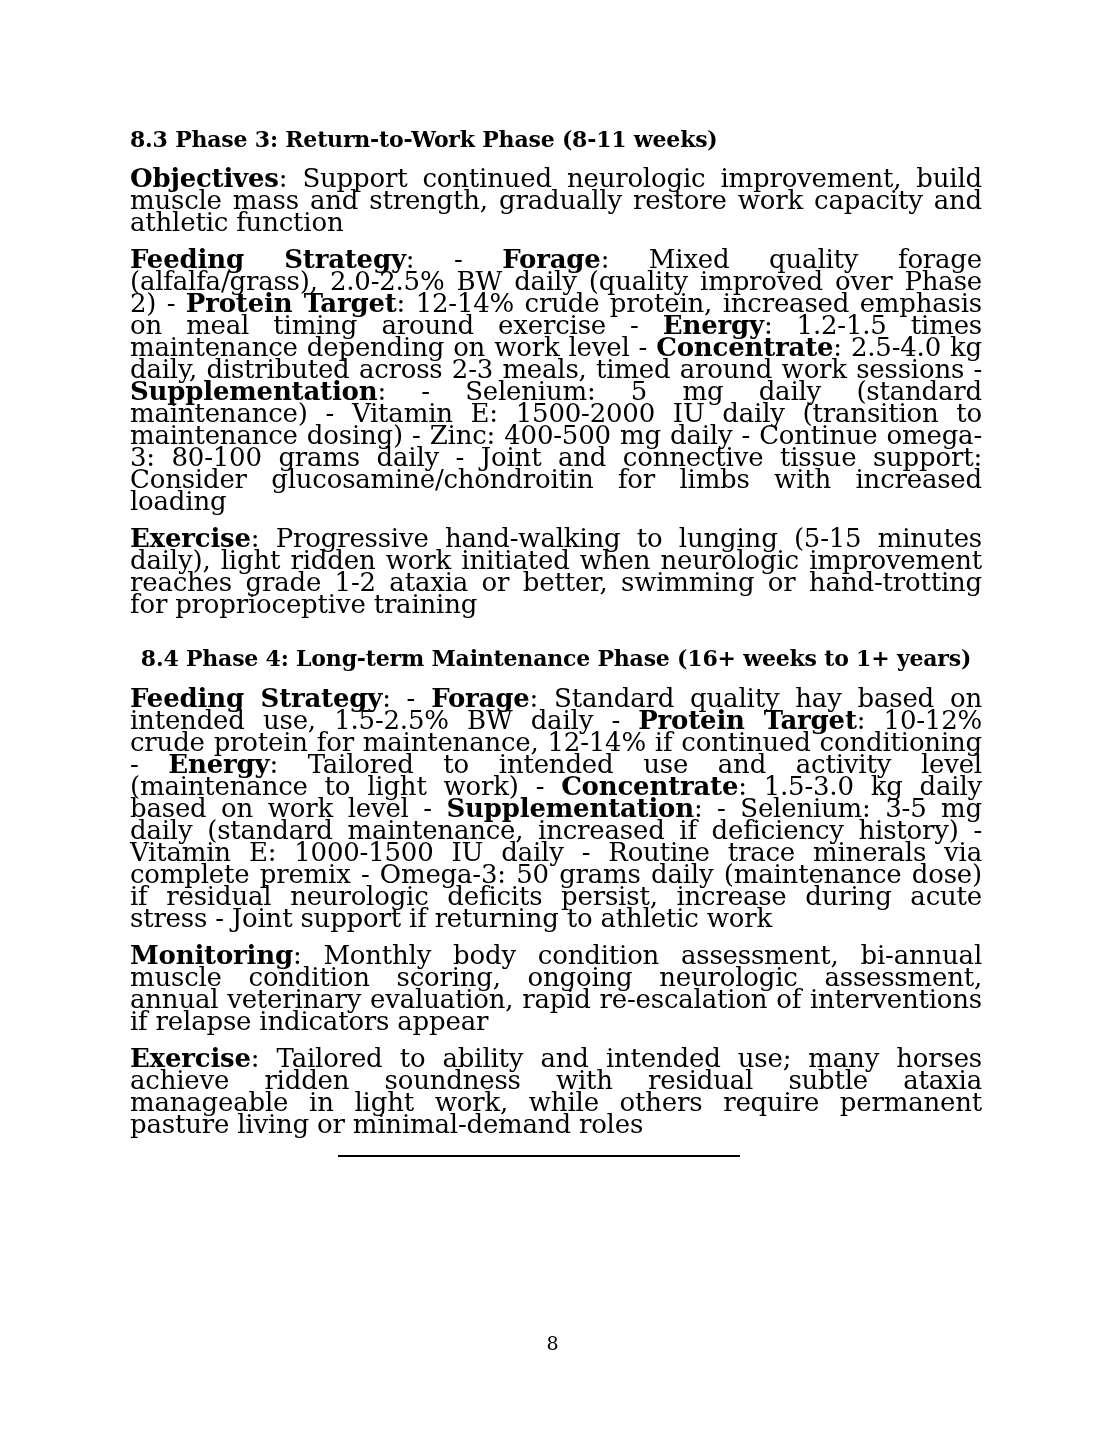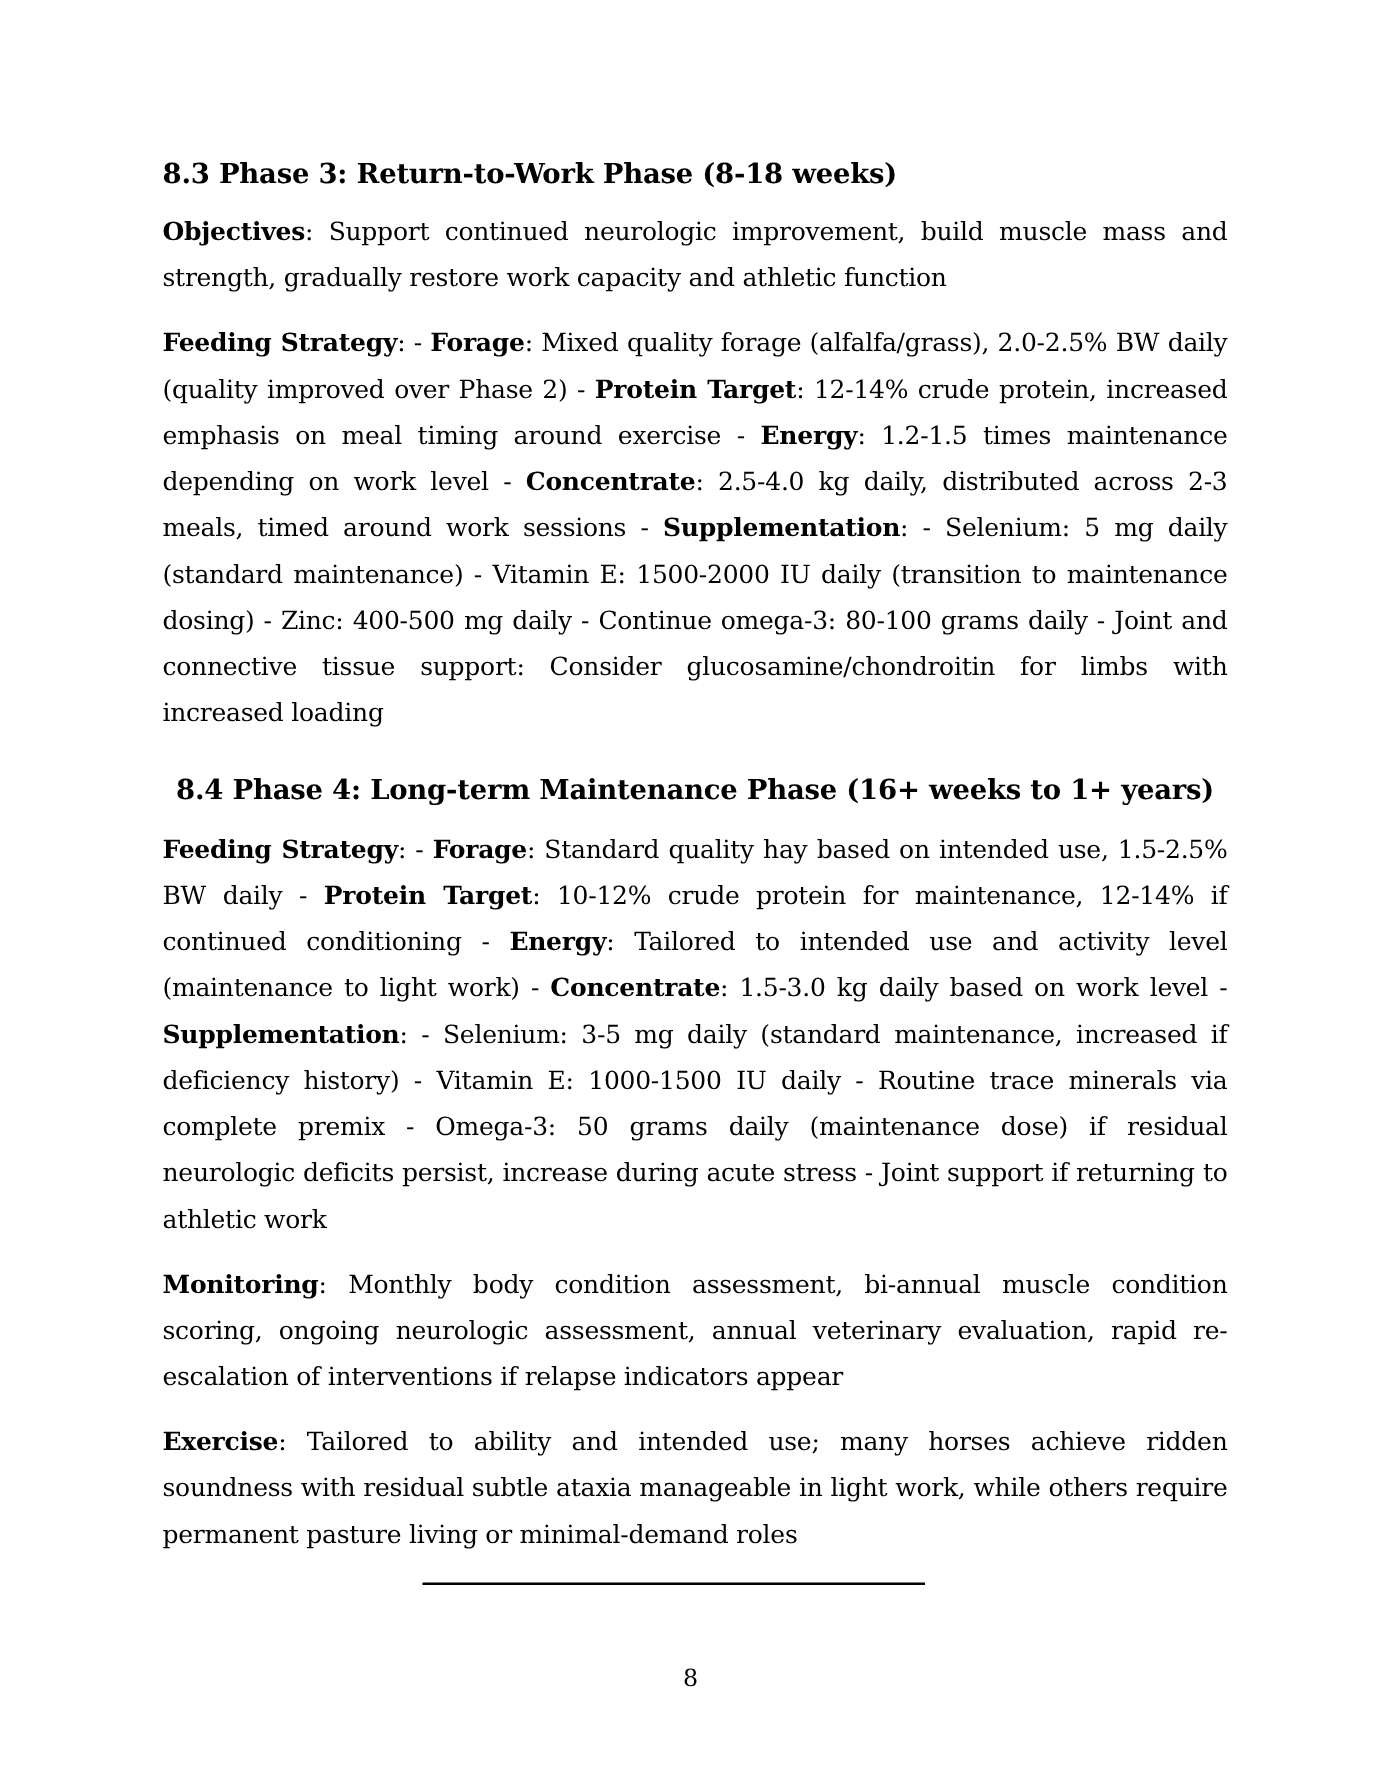--- a/index.html
+++ b/index.html
@@ -27,22 +27,22 @@
     font-weight: bold;
     line-height: 1.2;
     margin: 0 0 15px 0;
     letter-spacing: -0.2px;
   }
   .section-heading.not-first {
     margin-top: 30px;
     text-align: center;
   }
   .body-par {
-    font-size: 20px;
-    line-height: 37px;
+    font-size: 26px;
+    line-height: 22px;
     margin: 0 0 15px 0;
     text-align: justify;
     letter-spacing: -0.2px;
   }
   .body-par b {
     font-weight: bold;
   }
   .footer-rule {
     height: 2px;
     background: #000000;
@@ -57,26 +57,27 @@
     text-align: center;
     font-size: 19px;
   }
 </style>
 </head>
 <body>
 
 <div class="page">
   <div class="content">
 
-    <h2 class="section-heading">8.3 Phase 3: Return-to-Work Phase (8-18 weeks)</h2>
+    <h2 class="section-heading">8.3 Phase 3: Return-to-Work Phase (8-11 weeks)</h2>
 
     <p class="body-par"><b>Objectives</b>: Support continued neurologic improvement, build muscle mass and strength, gradually restore work capacity and athletic function</p>
 
     <p class="body-par"><b>Feeding Strategy</b>: - <b>Forage</b>: Mixed quality forage (alfalfa/grass), 2.0-2.5% BW daily (quality improved over Phase 2) - <b>Protein Target</b>: 12-14% crude protein, increased emphasis on meal timing around exercise - <b>Energy</b>: 1.2-1.5 times maintenance depending on work level - <b>Concentrate</b>: 2.5-4.0 kg daily, distributed across 2-3 meals, timed around work sessions - <b>Supplementation</b>: - Selenium: 5 mg daily (standard maintenance) - Vitamin E: 1500-2000 IU daily (transition to maintenance dosing) - Zinc: 400-500 mg daily - Continue omega-3: 80-100 grams daily - Joint and connective tissue support: Consider glucosamine/chondroitin for limbs with increased loading</p>
 
+    <p class="body-par"><b>Exercise</b>: Progressive hand-walking to lunging (5-15 minutes daily), light ridden work initiated when neurologic improvement reaches grade 1-2 ataxia or better, swimming or hand-trotting for proprioceptive training</p>
 
 
     <h2 class="section-heading not-first">8.4 Phase 4: Long-term Maintenance Phase (16+ weeks to 1+ years)</h2>
 
 
     <p class="body-par"><b>Feeding Strategy</b>: - <b>Forage</b>: Standard quality hay based on intended use, 1.5-2.5% BW daily - <b>Protein Target</b>: 10-12% crude protein for maintenance, 12-14% if continued conditioning - <b>Energy</b>: Tailored to intended use and activity level (maintenance to light work) - <b>Concentrate</b>: 1.5-3.0 kg daily based on work level - <b>Supplementation</b>: - Selenium: 3-5 mg daily (standard maintenance, increased if deficiency history) - Vitamin E: 1000-1500 IU daily - Routine trace minerals via complete premix - Omega-3: 50 grams daily (maintenance dose) if residual neurologic deficits persist, increase during acute stress - Joint support if returning to athletic work</p>
 
     <p class="body-par"><b>Monitoring</b>: Monthly body condition assessment, bi-annual muscle condition scoring, ongoing neurologic assessment, annual veterinary evaluation, rapid re-escalation of interventions if relapse indicators appear</p>
 
     <p class="body-par"><b>Exercise</b>: Tailored to ability and intended use; many horses achieve ridden soundness with residual subtle ataxia manageable in light work, while others require permanent pasture living or minimal-demand roles</p>

